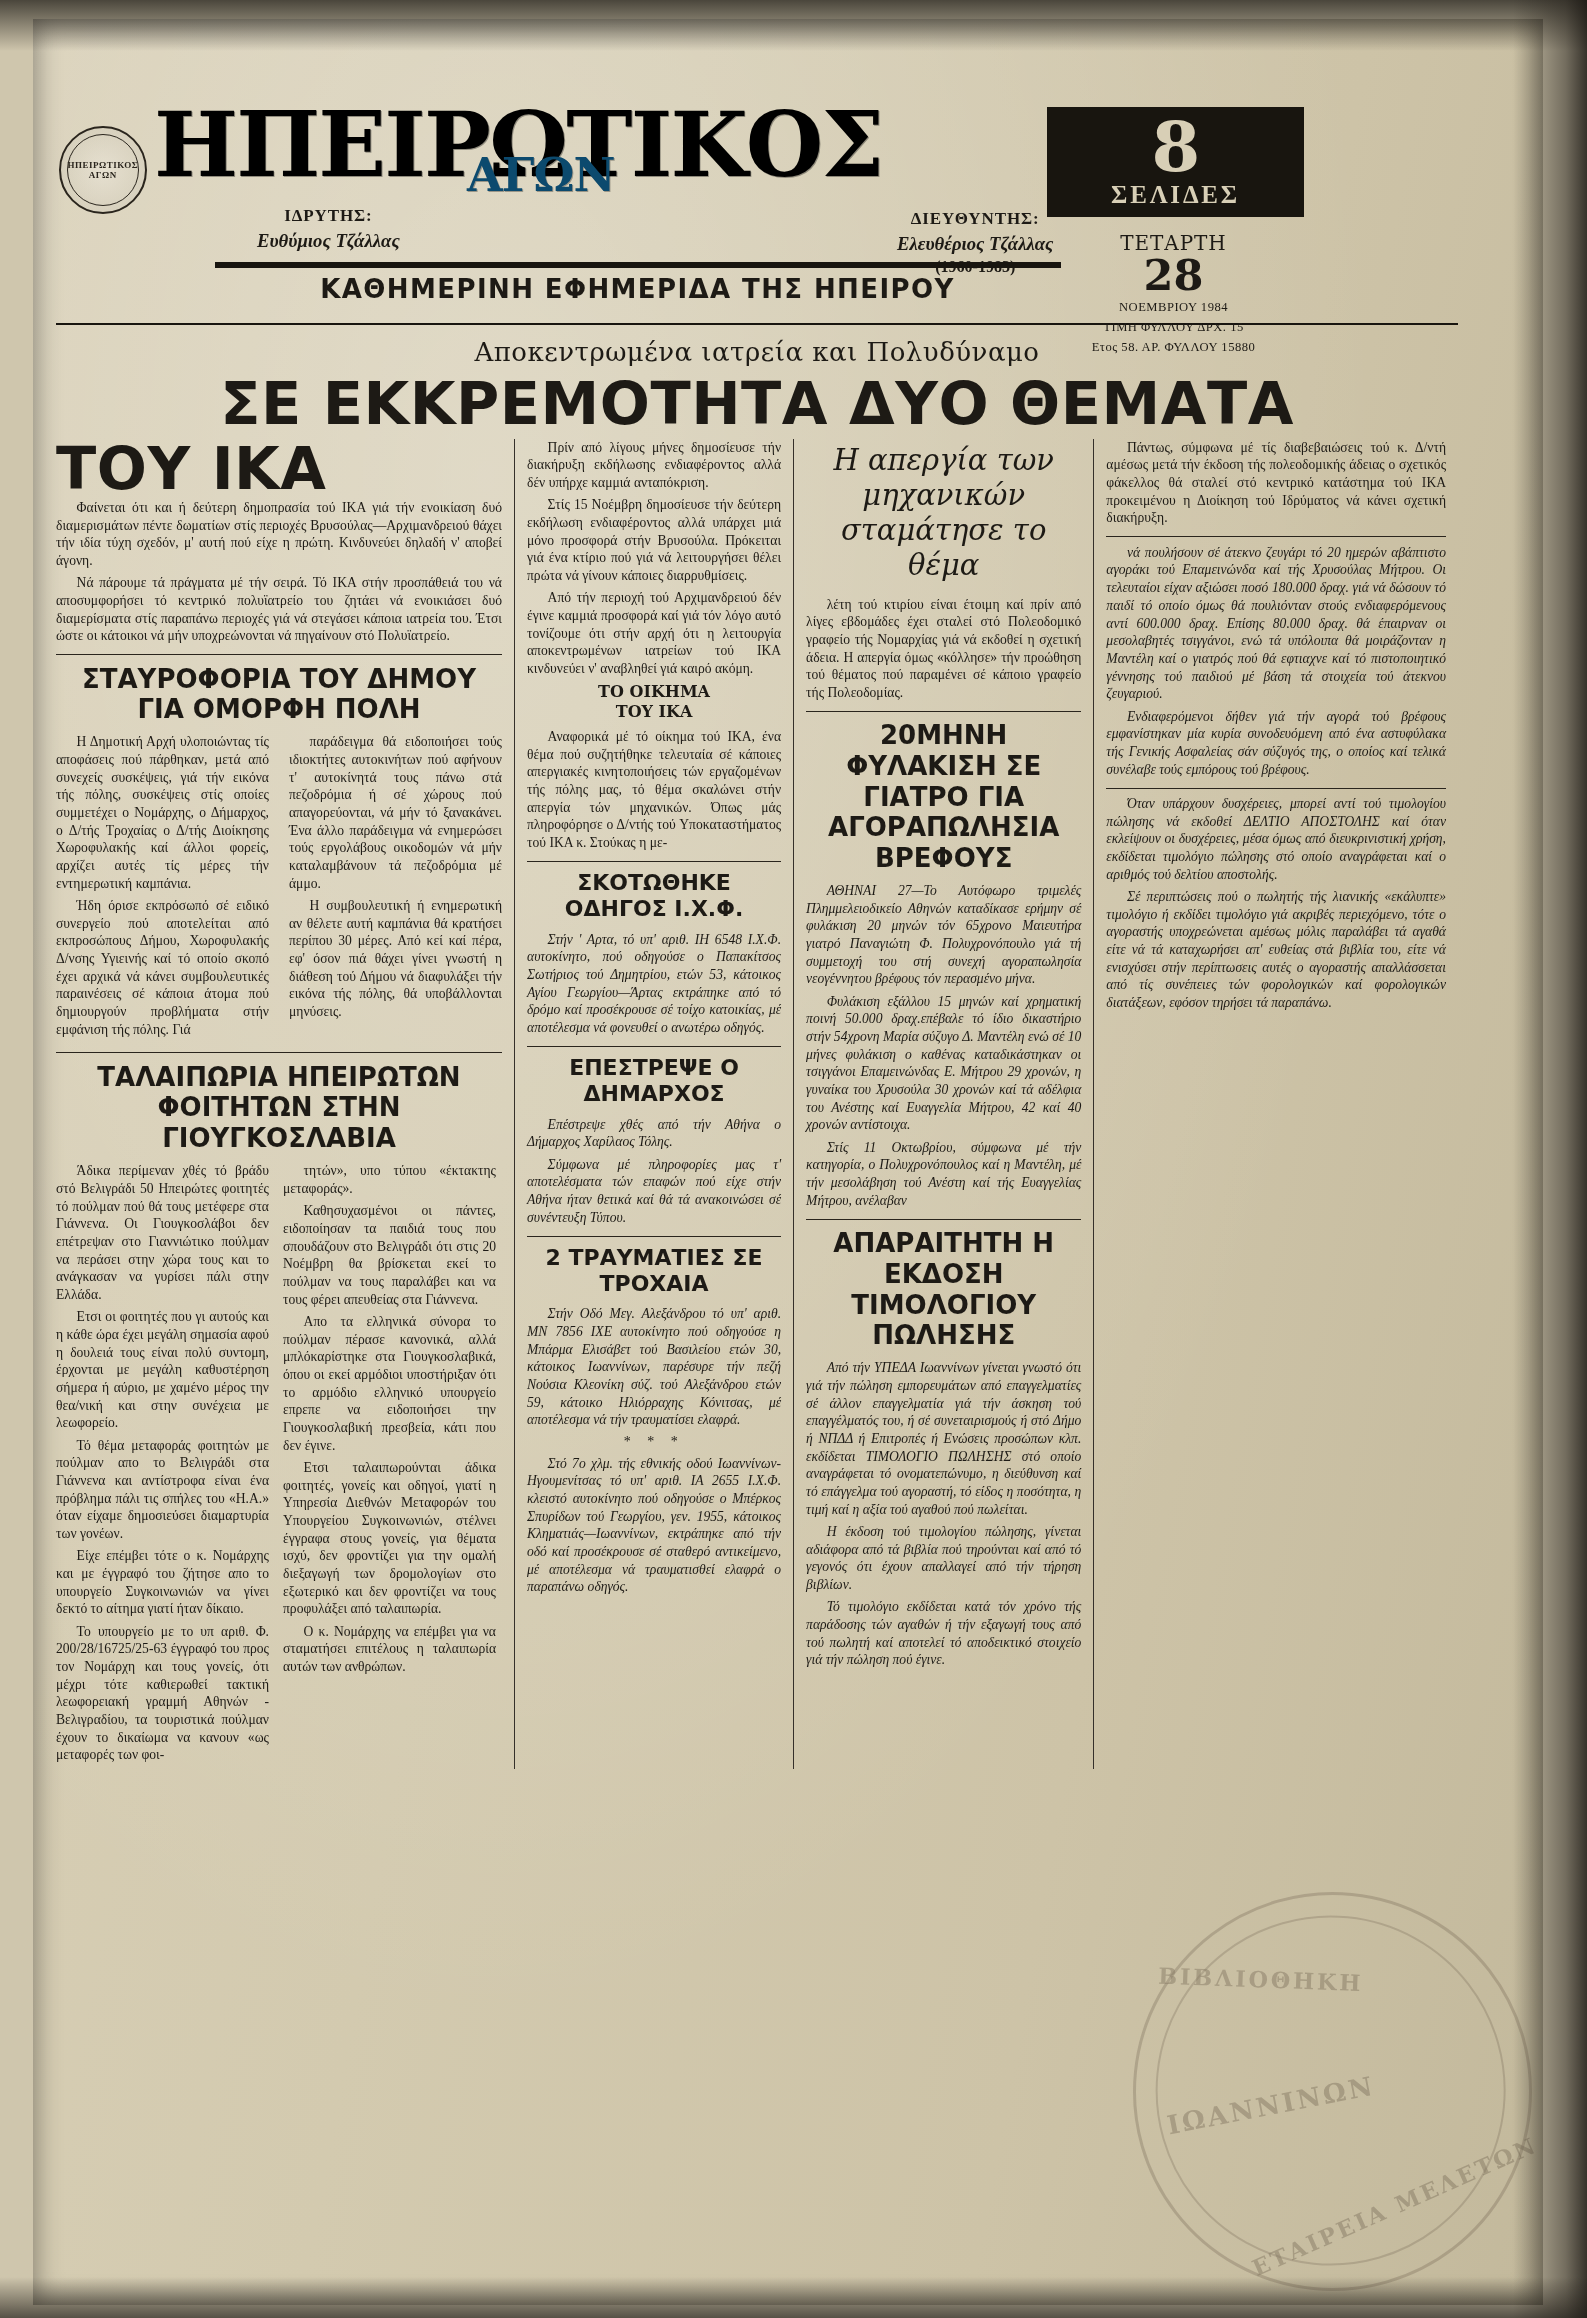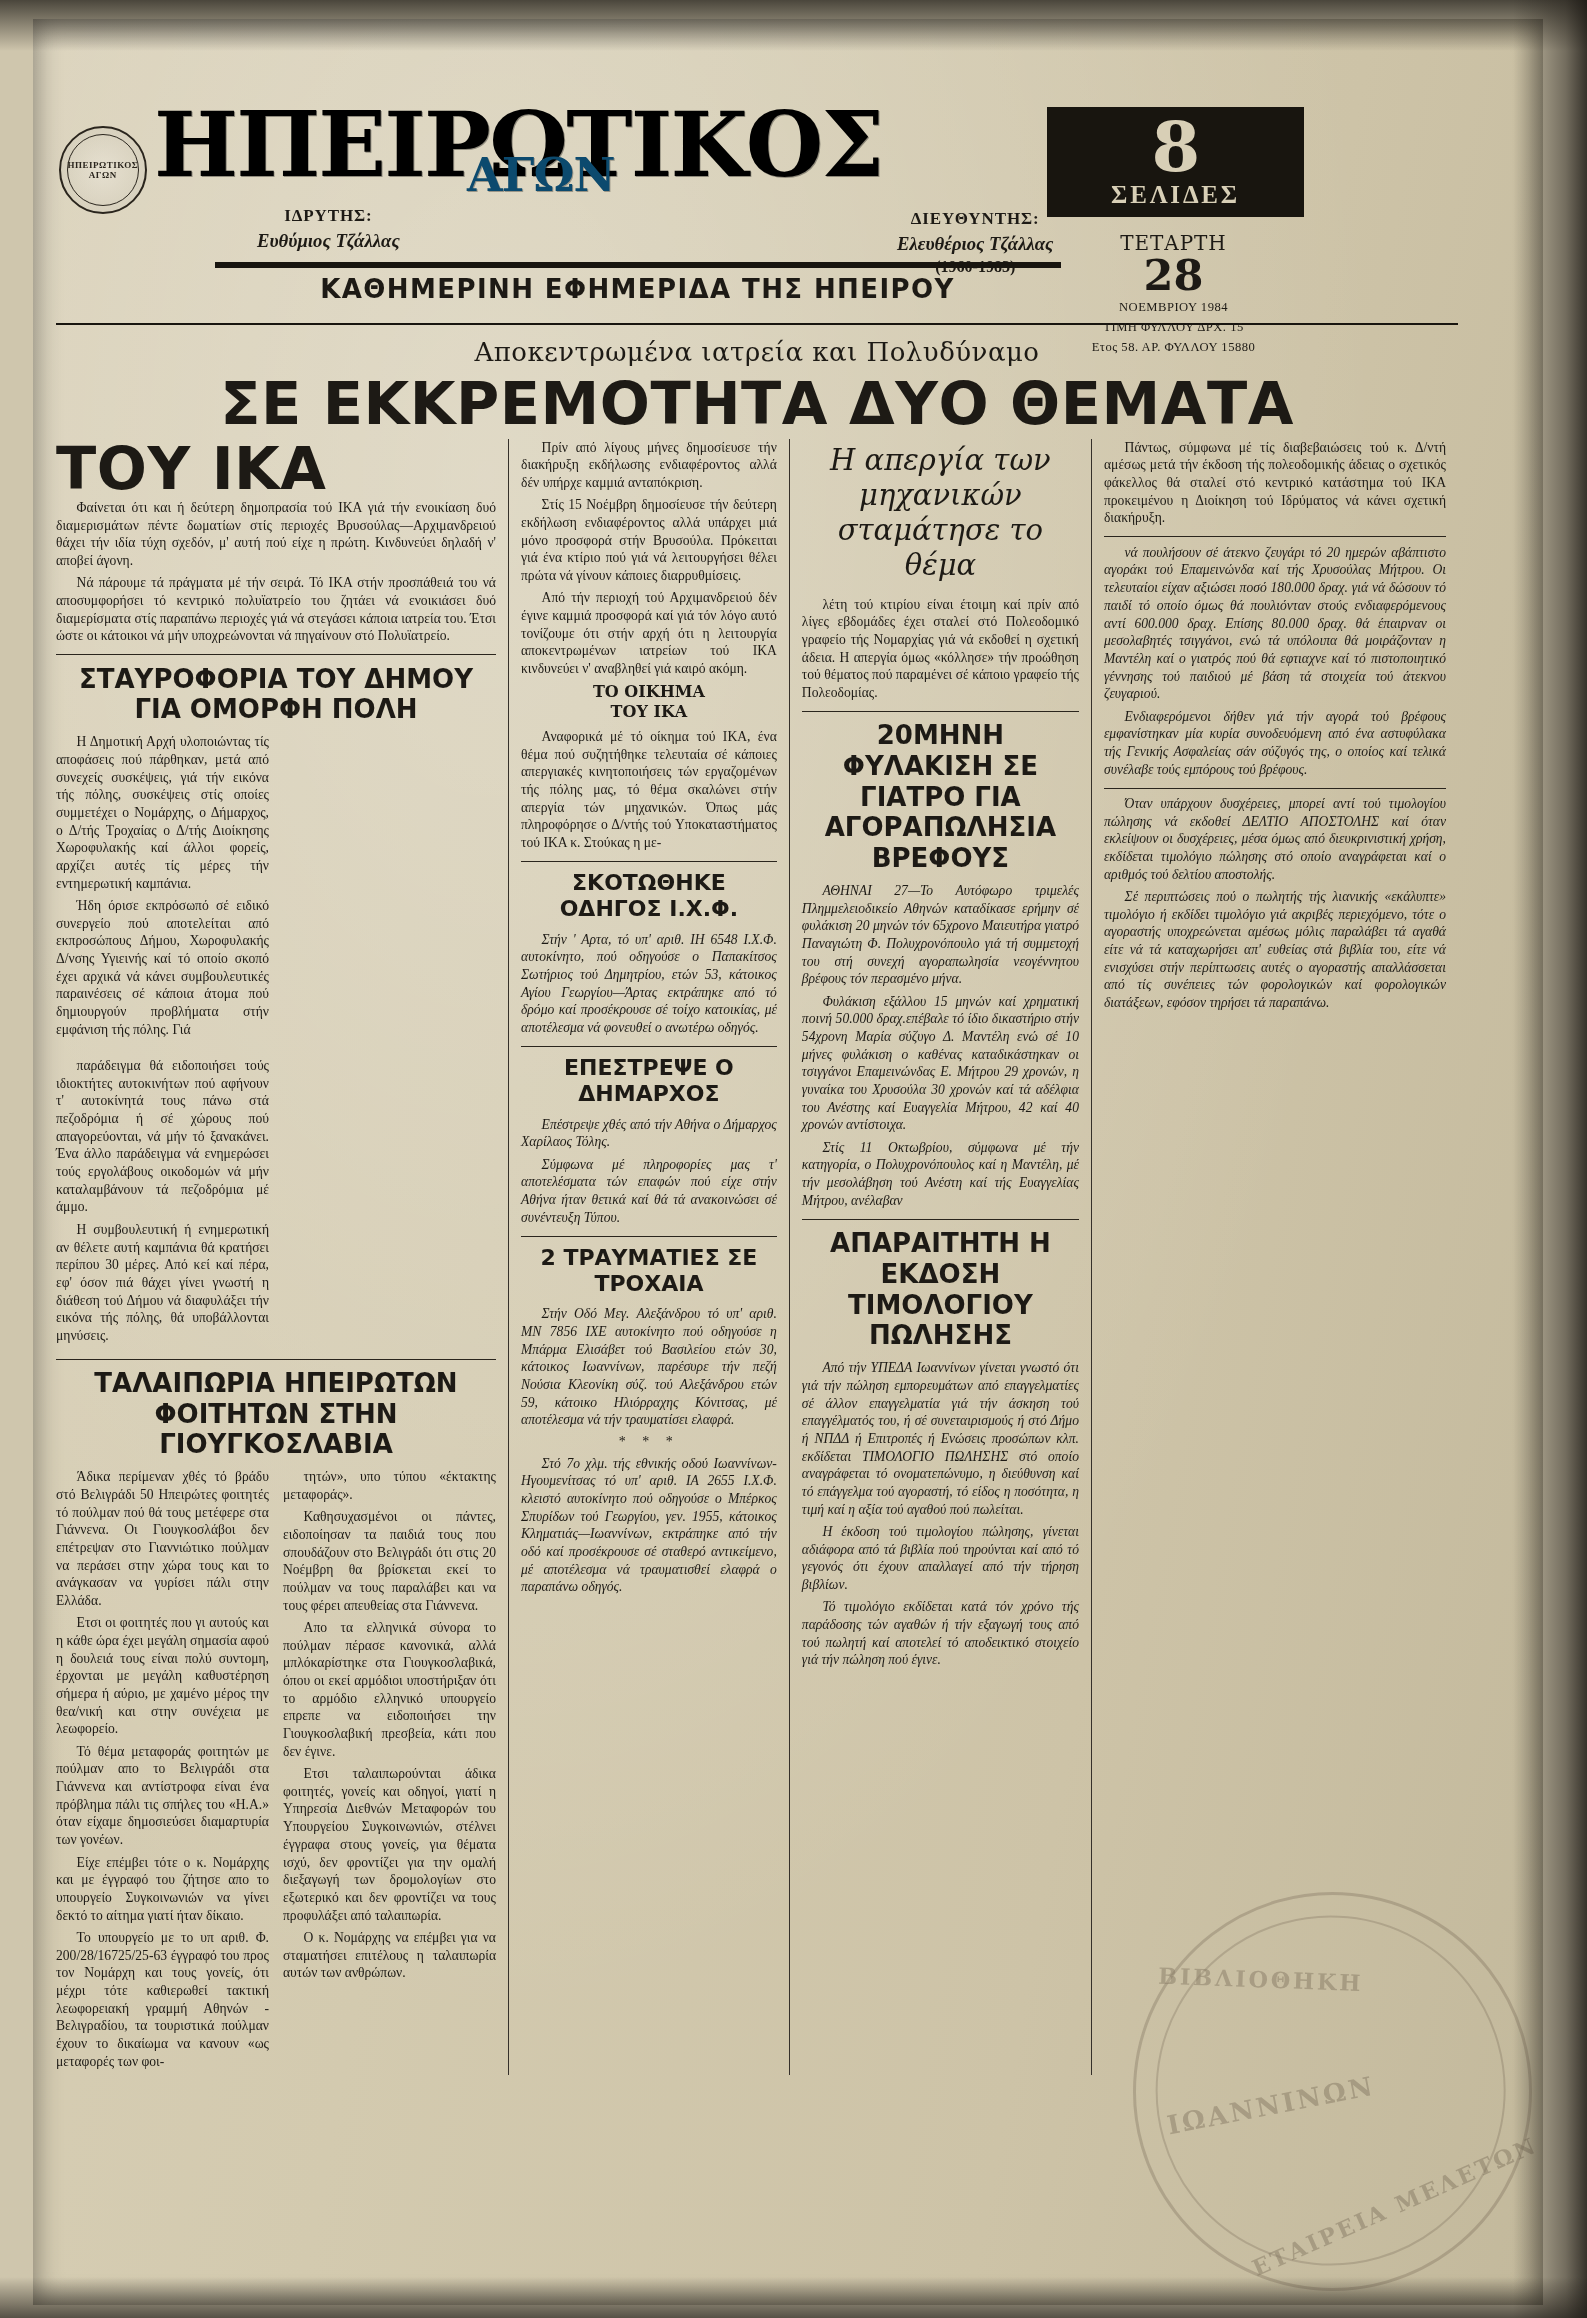--- a/index.html
+++ b/index.html
@@ -366,21 +366,21 @@
 
       <div class="col c1">
         <div class="headline" style="text-align:left;margin-top:0;font-size:59px;">ΤΟΥ ΙΚΑ</div>
 
         <p>Φαίνεται ότι και ή δεύτερη δημοπρασία τού ΙΚΑ γιά τήν ενοικίαση δυό διαμερισμάτων πέντε δωματίων στίς περιοχές Βρυσούλας—Αρχιμανδρειού θάχει τήν ιδία τύχη σχεδόν, μ' αυτή πού είχε η πρώτη. Κινδυνεύει δηλαδή ν' αποβεί άγονη.</p>
         <p>Νά πάρουμε τά πράγματα μέ τήν σειρά. Τό ΙΚΑ στήν προσπάθειά του νά αποσυμφορήσει τό κεντρικό πολυϊατρείο του ζητάει νά ενοικιάσει δυό διαμερίσματα στίς παραπάνω περιοχές γιά νά στεγάσει κάποια ιατρεία του. Έτσι ώστε οι κάτοικοι νά μήν υποχρεώνονται νά πηγαίνουν στό Πολυϊατρείο.</p>
 
         <div class="hr-sec"></div>
         <div class="sec-head">ΣΤΑΥΡΟΦΟΡΙΑ ΤΟΥ ΔΗΜΟΥ ΓΙΑ ΟΜΟΡΦΗ ΠΟΛΗ</div>
 
-        <div style="display:flex;gap:14px;flex-direction:column;">
+        <div style="display:flex;gap:20px;">
           <div style="width:213px;">
             <p>Η Δημοτική Αρχή υλοποιώντας τίς αποφάσεις πού πάρθηκαν, μετά από συνεχείς συσκέψεις, γιά τήν εικόνα τής πόλης, συσκέψεις στίς οποίες συμμετέχει ο Νομάρχης, ο Δήμαρχος, ο Δ/τής Τροχαίας ο Δ/τής Διοίκησης Χωροφυλακής καί άλλοι φορείς, αρχίζει αυτές τίς μέρες τήν εντημερωτική καμπάνια.</p>
             <p>Ήδη όρισε εκπρόσωπό σέ ειδικό συνεργείο πού αποτελείται από εκπροσώπους Δήμου, Χωροφυλακής Δ/νσης Υγιεινής καί τό οποίο σκοπό έχει αρχικά νά κάνει συμβουλευτικές παραινέσεις σέ κάποια άτομα πού δημιουργούν προβλήματα στήν εμφάνιση τής πόλης. Γιά</p>
           </div>
           <div style="width:213px;">
             <p>παράδειγμα θά ειδοποιήσει τούς ιδιοκτήτες αυτοκινήτων πού αφήνουν τ' αυτοκίνητά τους πάνω στά πεζοδρόμια ή σέ χώρους πού απαγορεύονται, νά μήν τό ξανακάνει. Ένα άλλο παράδειγμα νά ενημερώσει τούς εργολάβους οικοδομών νά μήν καταλαμβάνουν τά πεζοδρόμια μέ άμμο.</p>
             <p>Η συμβουλευτική ή ενημερωτική αν θέλετε αυτή καμπάνια θά κρατήσει περίπου 30 μέρες. Από κεί καί πέρα, εφ' όσον πιά θάχει γίνει γνωστή η διάθεση τού Δήμου νά διαφυλάξει τήν εικόνα τής πόλης, θά υποβάλλονται μηνύσεις.</p>
           </div>
         </div>
 

